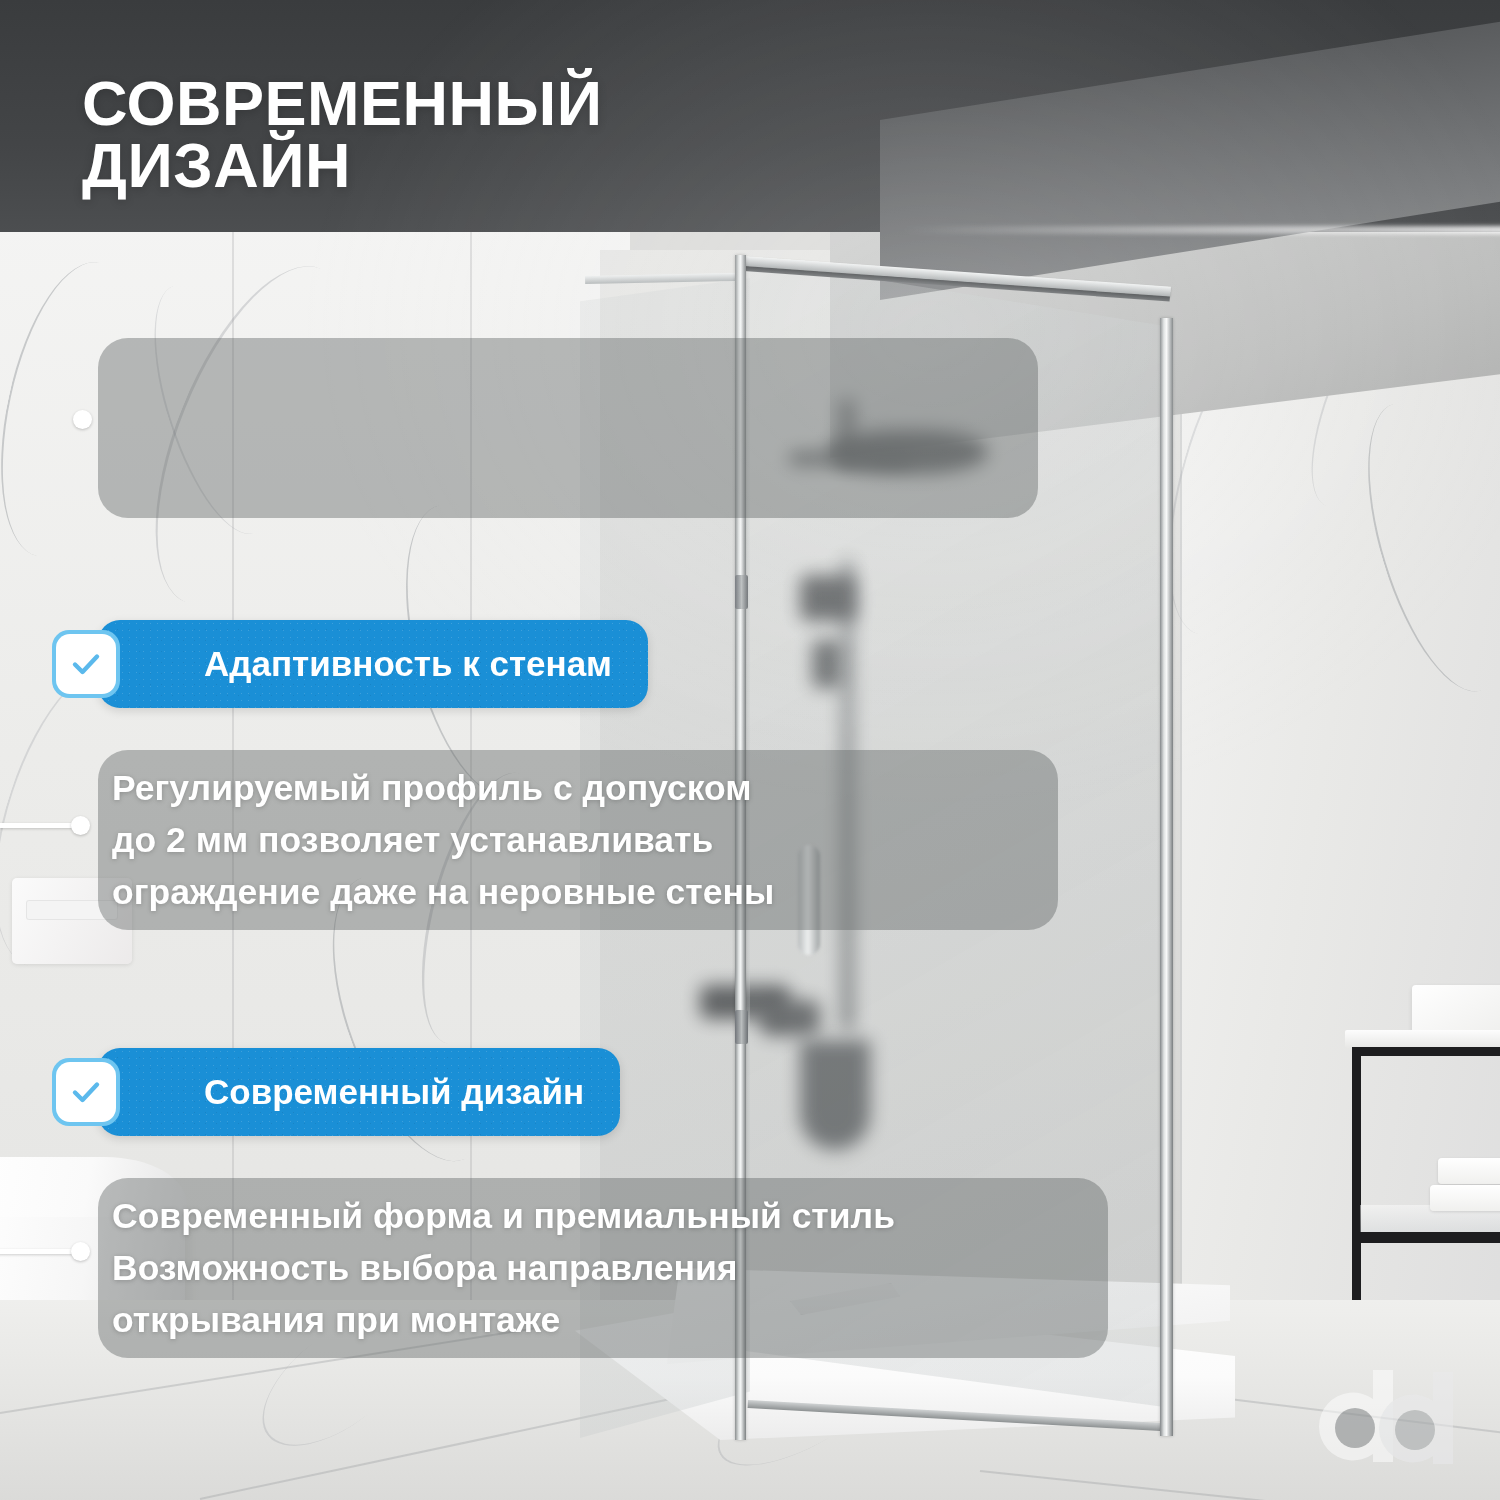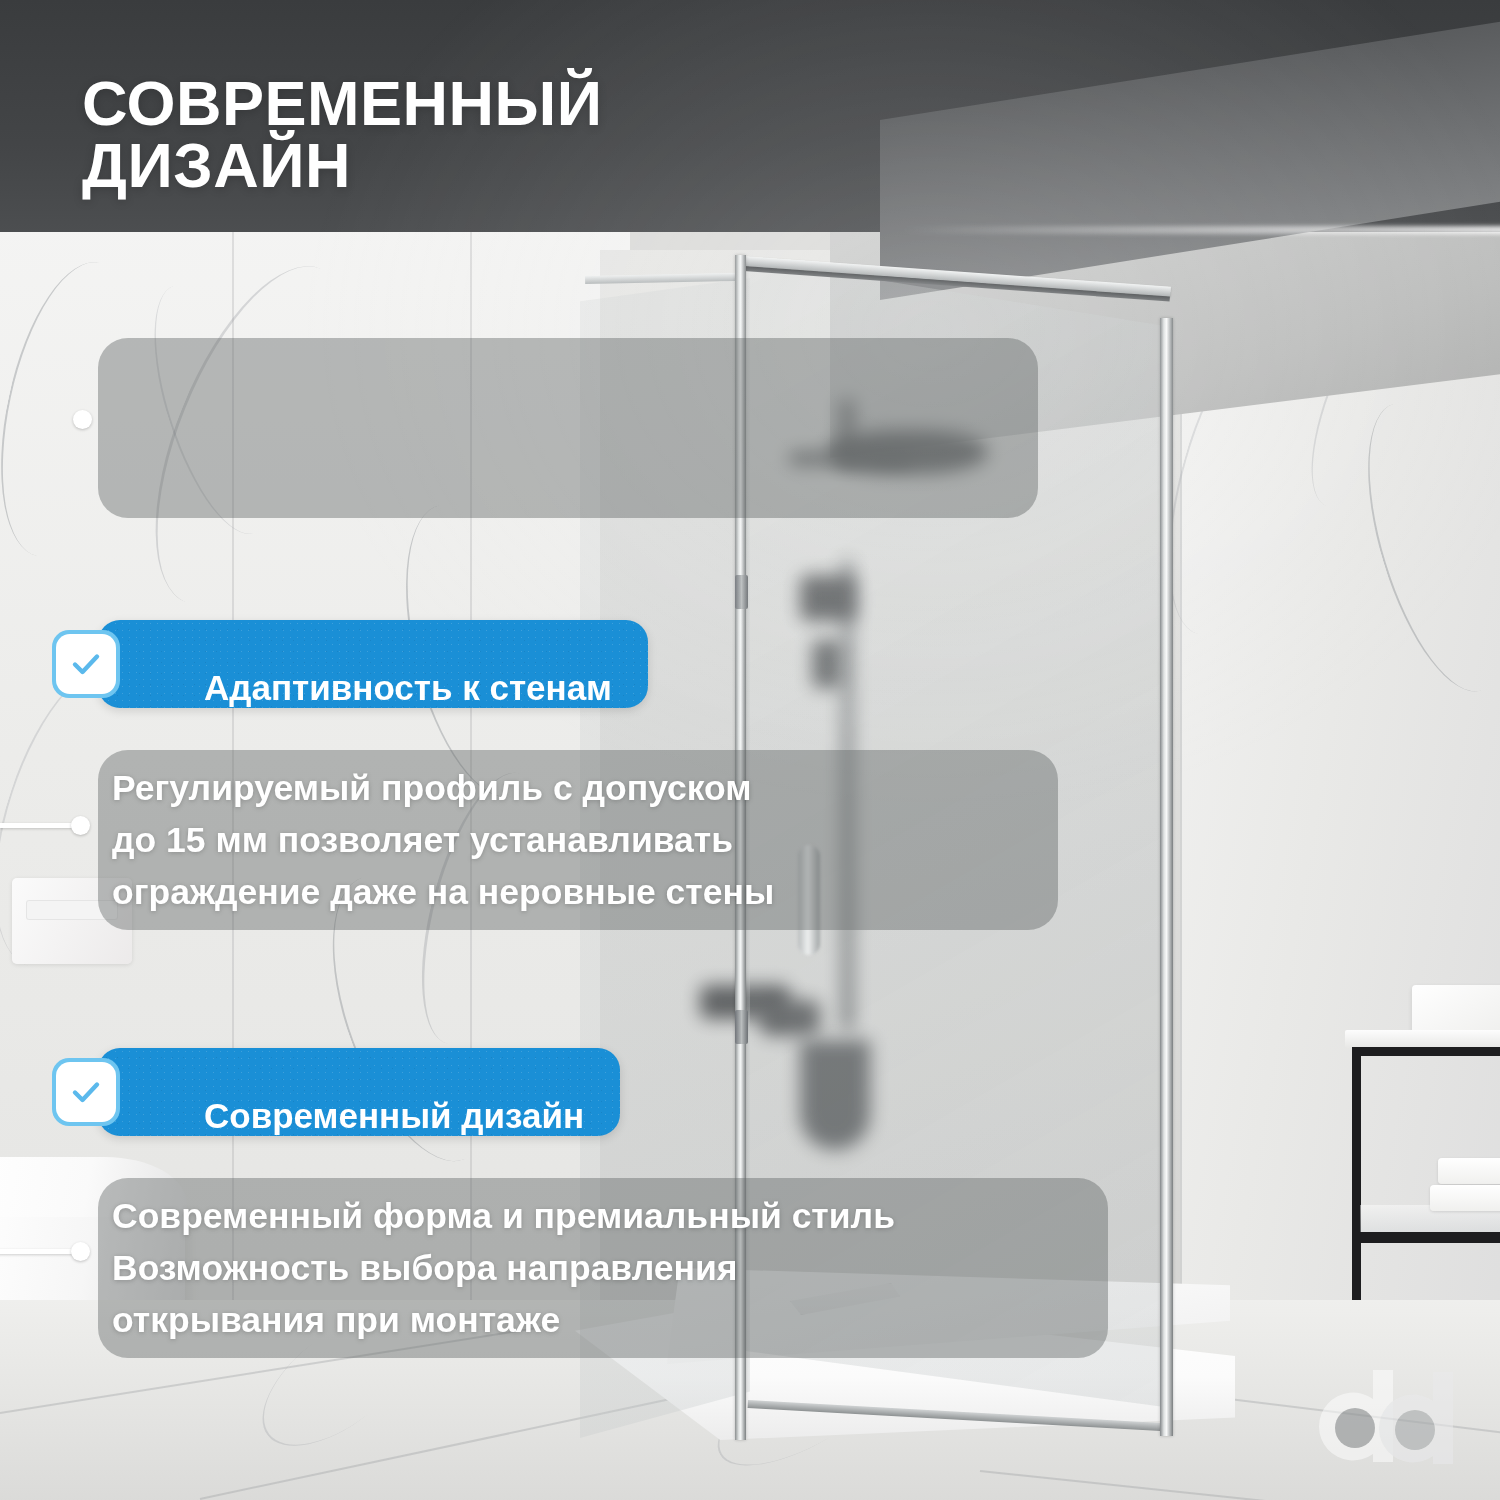--- a/index.html
+++ b/index.html
@@ -240,21 +240,21 @@
     background:#ffffff;box-shadow:0 1px 3px rgba(0,0,0,.22);
   }
   .bullet-line{
     position:absolute;height:5px;background:#ffffff;border-radius:3px;
     box-shadow:0 1px 3px rgba(0,0,0,.18);
   }
 
   .badge{
     position:absolute;height:88px;
     background:#1a8fd6;border-radius:22px;
-    display:flex;align-items:flex-end;
+    display:flex;align-items:center;
     box-shadow:0 3px 10px rgba(0,0,0,.13);
   }
   .badge:after{ 
     content:"";position:absolute;inset:0;border-radius:22px;
     background-image:
       radial-gradient(rgba(255,255,255,.22) 0.7px,transparent 0.8px),
       radial-gradient(rgba(0,0,0,.10) 0.6px,transparent 0.7px);
     background-size:7px 7px,11px 11px;
     background-position:0 0,3px 4px;
     opacity:.7;pointer-events:none;
@@ -378,21 +378,21 @@
         </svg>
       </div>
     </div>
     <span class="badge-label">Адаптивность к стенам</span>
   </div>
 
   <div class="panel" style="left:98px;top:750px;width:960px;height:180px;"></div>
   <div class="bullet-line" style="left:-6px;top:823px;width:80px;"></div>
   <div class="bullet-dot" style="left:71px;top:816px;"></div>
   <div class="panel-text" style="left:112px;top:762px;width:930px;">Регулируемый профиль с допуском
-до 15 мм позволяет устанавливать
+до 2 мм позволяет устанавливать
 ограждение даже на неровные стены</div>
 
   <div class="badge" style="left:98px;top:1048px;padding-right:36px;">
     <div class="chk-outer" style="left:-46px;top:10px;">
       <div class="chk-inner">
         <svg width="40" height="40" viewBox="0 0 40 40">
           <path d="M9 20.5 L16.5 28 L31 12.5" fill="none" stroke="#5bb9ec" stroke-width="4.4" stroke-linecap="round" stroke-linejoin="round"></path>
         </svg>
       </div>
     </div>

